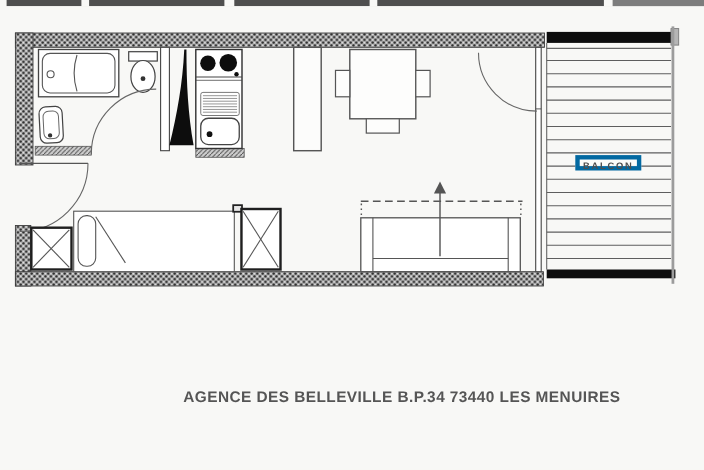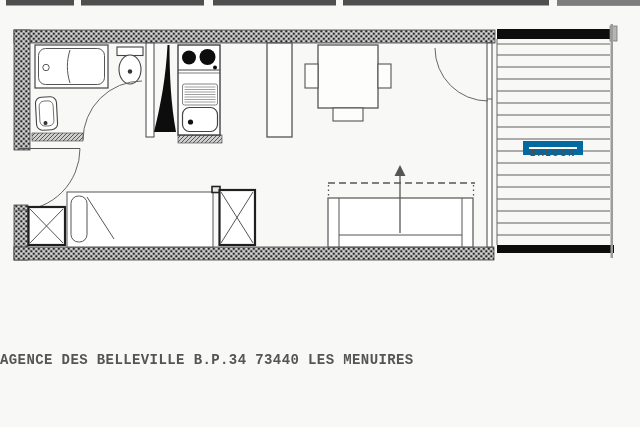--- a/index.html
+++ b/index.html
@@ -9,28 +9,27 @@
   }
   html,body{margin:0;padding:0;}
   body{width:640px;height:427px;overflow:hidden;background:var(--paper);
        font-family:"Liberation Sans", sans-serif;}
   .page{position:relative;width:640px;height:427px;background:var(--paper);}
   .plan-svg{position:absolute;left:0;top:0;display:block;}
   .balcon-label{
     position:absolute;left:523px;top:141px;width:60px;height:14px;
     line-height:13px;text-align:center;
     font-size:8.5px;font-weight:bold;letter-spacing:1.6px;color:#4e4e4e;
-    background:rgba(252,252,250,0.92);border:6px solid #0369a1;
+    background:rgba(252,252,250,0.92);border:4px solid #0369a1;
     box-sizing:border-box;
   }
   .footer{
-    position:absolute;left:0;top:351px;width:564px;text-align:left;
+    position:absolute;left:0;top:351px;width:564px;text-align:right;
     color:var(--footer-text);font-weight:bold;font-size:14px;
     letter-spacing:0.4px;
-    font-family:Liberation Mono, monospace;
   }
   .footer-line{line-height:19px;white-space:pre;}
 </style>
 </head>
 <body>
 
 <div class="page">
 
   <svg class="plan-svg" width="640" height="345" viewBox="0 0 640 345">
     <defs>

